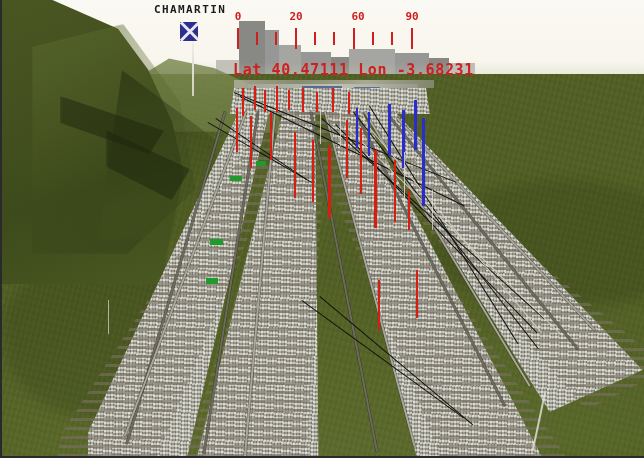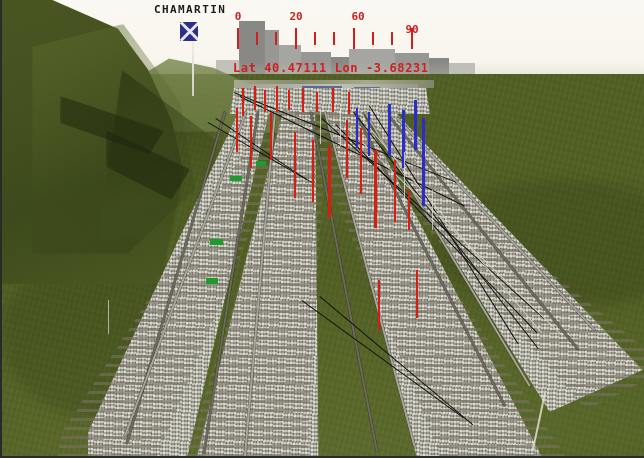--- a/index.html
+++ b/index.html
@@ -213,21 +213,21 @@
     background: #cf2020;
   }
   .ruler-tick.major { top: 18px; height: 21px; }
   .ruler-tick.minor { top: 22px; height: 13px; }
 
   
   .hud-coords {
     position: absolute;
     left: 231px; top: 61px;
     font-family: "DejaVu Sans Mono", monospace;
-    font-size: 12px;
+    font-size: 15px;
     font-weight: bold;
     letter-spacing: 0.6px;
     color: #cf2020;
     white-space: nowrap;
   }
 
   
   .yard-blob {
     position: absolute;
     opacity: 0.75;
@@ -398,21 +398,21 @@
     <div class="flag-cloth"></div>
   </div>
 
   <div class="station-label">CHAMARTIN</div>
 
   <div class="hud-ruler">
 
     <div class="ruler-label" style="left:4px;">0</div>
     <div class="ruler-label" style="left:62px;">20</div>
     <div class="ruler-label" style="left:124px;">60</div>
-    <div class="ruler-label" style="left:178px;margin-top:13px;">90</div>
+    <div class="ruler-label" style="left:178px;">90</div>
 
     <div class="ruler-tick major" style="left:3px;"></div>
     <div class="ruler-tick major" style="left:61px;"></div>
     <div class="ruler-tick major" style="left:119px;"></div>
     <div class="ruler-tick major" style="left:177px;"></div>
 
     <div class="ruler-tick minor" style="left:22px;"></div>
     <div class="ruler-tick minor" style="left:41px;"></div>
     <div class="ruler-tick minor" style="left:80px;"></div>
     <div class="ruler-tick minor" style="left:99px;"></div>

